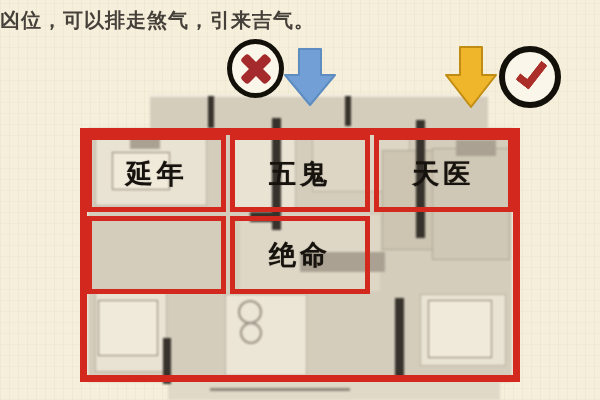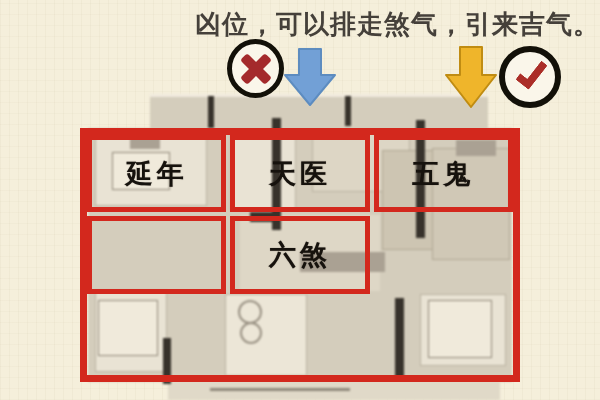--- a/index.html
+++ b/index.html
@@ -25,23 +25,23 @@
   .stage{
     position:relative;width:600px;height:400px;overflow:hidden;
     background:
       repeating-linear-gradient(90deg, rgba(170,158,120,0.07) 0 1px, transparent 1px 9px),
       repeating-linear-gradient(0deg, rgba(170,158,120,0.05) 0 1px, transparent 1px 11px),
       var(--background);
   }
   
   .title{
     position:absolute;top:7px;left:0;width:600px;
-    text-align:right;
+    text-align:left;
     font-family:"DejaVu Sans","Liberation Sans",sans-serif;
-    font-size:26px;font-weight:bold;
+    font-size:20px;font-weight:bold;
     color:var(--title-text);
     letter-spacing:1px;
   }
   
   .badge{
     position:absolute;border-radius:50%;
     background:#faf6ea;border:5px solid var(--circle-ring);
     display:flex;align-items:center;justify-content:center;
   }
   .badge.cross{left:227px;top:39px;width:57px;height:59px;}
@@ -146,26 +146,26 @@
   </svg>
   <div class="badge check">
     <span class="tick"></span>
   </div>
 
   <div class="grid">
     <div class="cell">
       <span class="cell-label">延年</span>
     </div>
     <div class="cell">
-      <span class="cell-label">天医</span>
+      <span class="cell-label">五鬼</span>
     </div>
     <div class="cell">
-      <span class="cell-label">五鬼</span>
+      <span class="cell-label">天医</span>
     </div>
     <div class="cell">
       <span class="cell-label"></span>
     </div>
     <div class="cell">
-      <span class="cell-label">六煞</span>
+      <span class="cell-label">绝命</span>
     </div>
   </div>
 
 </div>
 
 </body></html>

